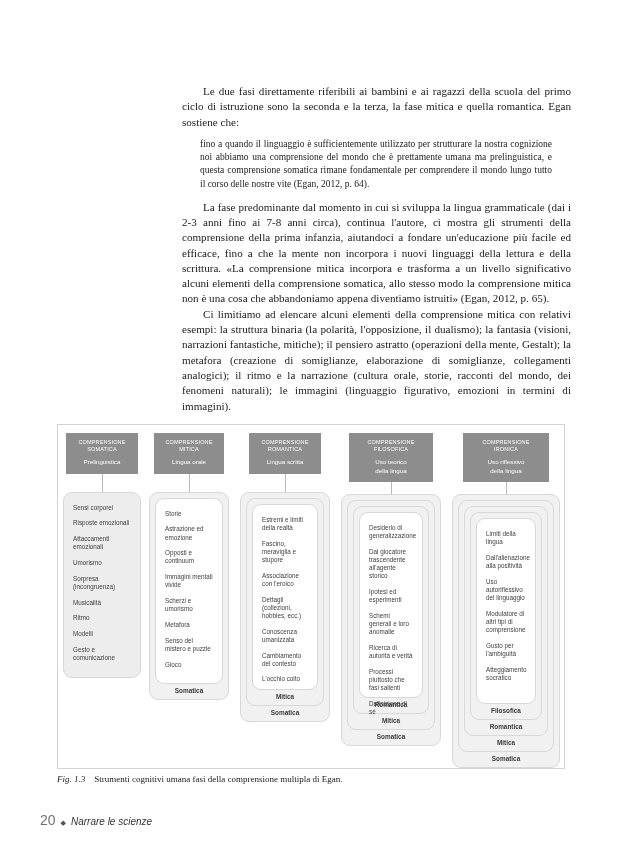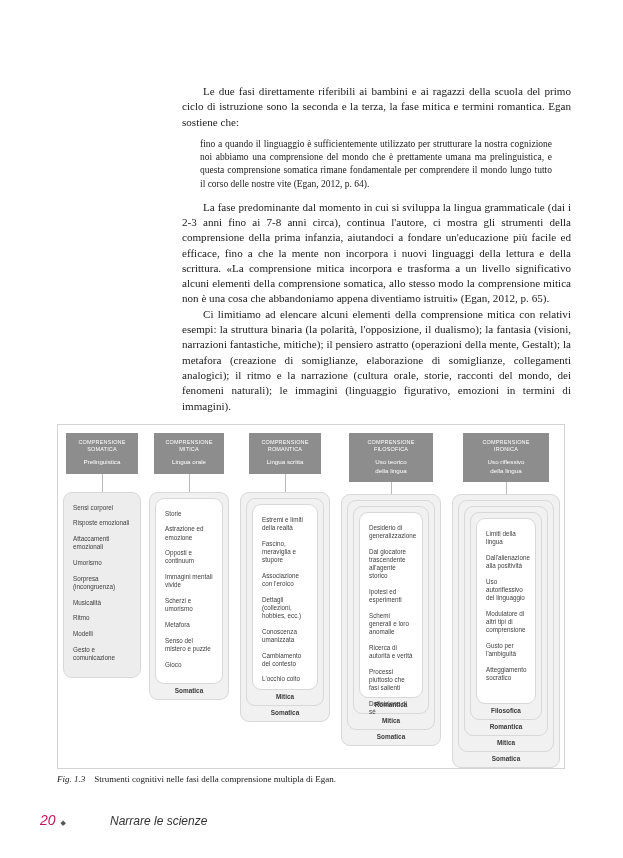--- a/index.html
+++ b/index.html
@@ -147,40 +147,38 @@
     position: absolute;
     left: 40px;
     top: 812px;
     display: flex;
     align-items: baseline;
     gap: 5px;
   }
   .page-num {
     font-family: "Liberation Sans", sans-serif;
     font-size: 14px;
-    color: #be185d;
-    font-style: italic;
+    color: #737373;
   }
   .footer-diamond {
     font-size: 7px;
     color: #555555;
   }
   .footer-title {
     font-family: "Liberation Sans", sans-serif;
     font-style: italic;
-    font-size: 12px;
+    font-size: 10px;
     color: #333333;
-    margin-left: 39px;
   }
 </style>
 </head>
 <body>
 
 <div class="text-col">
-  <p class="para">Le due fasi direttamente riferibili ai bambini e ai ragazzi della scuola del primo ciclo di istruzione sono la seconda e la terza, la fase mitica e termini romantica. Egan sostiene che:</p>
+  <p class="para">Le due fasi direttamente riferibili ai bambini e ai ragazzi della scuola del primo ciclo di istruzione sono la seconda e la terza, la fase mitica e quella romantica. Egan sostiene che:</p>
   <p class="quote">fino a quando il linguaggio è sufficientemente utilizzato per strutturare la nostra cognizione noi abbiamo una comprensione del mondo che è prettamente umana ma prelinguistica, e questa comprensione somatica rimane fondamentale per comprendere il mondo lungo tutto il corso delle nostre vite (Egan, 2012, p. 64).</p>
   <p class="para">La fase predominante dal momento in cui si sviluppa la lingua grammaticale (dai i 2-3 anni fino ai 7-8 anni circa), continua l'autore, ci mostra gli strumenti della comprensione della prima infanzia, aiutandoci a fondare un'educazione più facile ed efficace, fino a che la mente non incorpora i nuovi linguaggi della lettura e della scrittura. «La comprensione mitica incorpora e trasforma a un livello significativo alcuni elementi della comprensione somatica, allo stesso modo la comprensione mitica non è una cosa che abbandoniamo appena diventiamo istruiti» (Egan, 2012, p. 65).</p>
   <p class="para">Ci limitiamo ad elencare alcuni elementi della comprensione mitica con relativi esempi: la struttura binaria (la polarità, l'opposizione, il dualismo); la fantasia (visioni, narrazioni fantastiche, mitiche); il pensiero astratto (operazioni della mente, Gestalt); la metafora (creazione di somiglianze, elaborazione di somiglianze, collegamenti analogici); il ritmo e la narrazione (cultura orale, storie, racconti del mondo, dei fenomeni naturali); le immagini (linguaggio figurativo, emozioni in termini di immagini).</p>
 </div>
 
 <div class="figure-frame">
   <div class="columns" id="figure-columns">
       <div class="col" style="left: 5px; width: 78px;">
         <div class="hdr" style="width: 72px; min-height: 40px;">
           <div class="hdr-title">
@@ -321,20 +319,20 @@
                 </div>
               </div>
             </div>
           </div>
         </div>
       </div>
     </div>
 </div>
 
 <div class="caption">
-  <span class="lbl">Fig. 1.3</span><span>Strumenti cognitivi nelle fasi della comprensione multipla di Egan.</span>
+  <span class="lbl">Fig. 1.3</span><span>Strumenti cognitivi umana fasi della comprensione multipla di Egan.</span>
 </div>
 
 <div class="page-footer">
   <span class="page-num">20</span>
   <span class="footer-diamond">◆</span>
   <span class="footer-title">Narrare le scienze</span>
 </div>
 
 </body></html>

